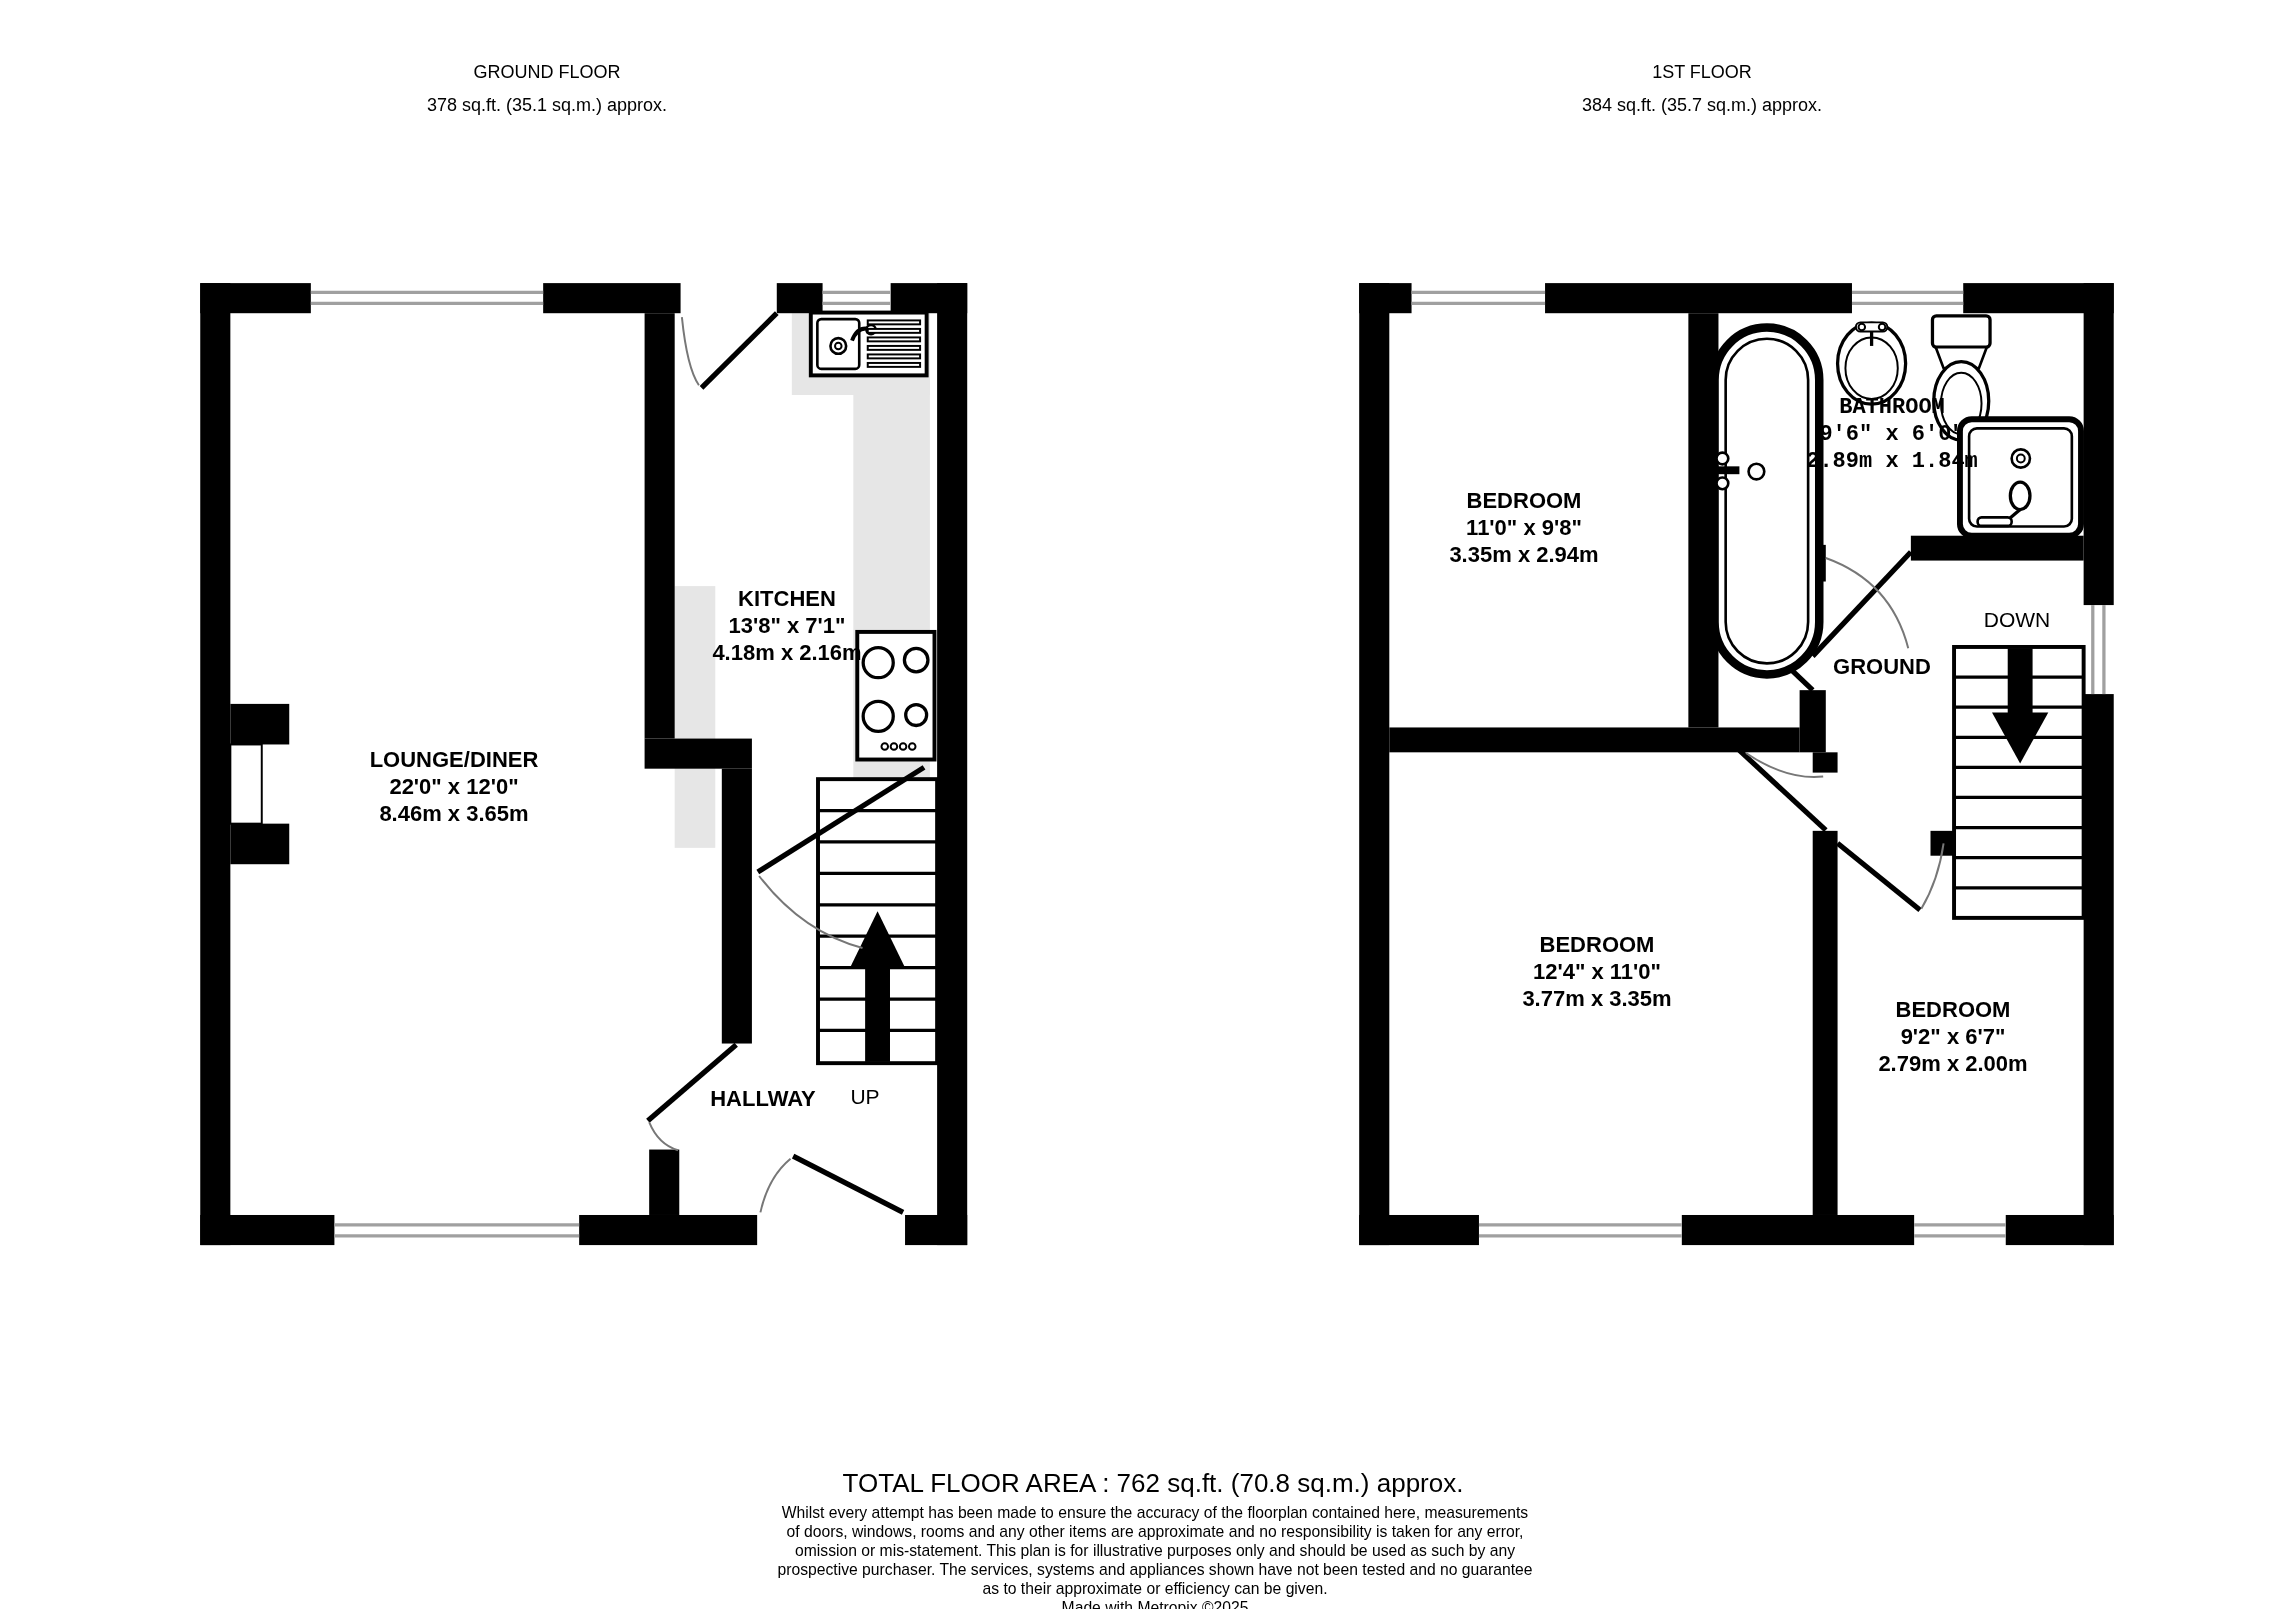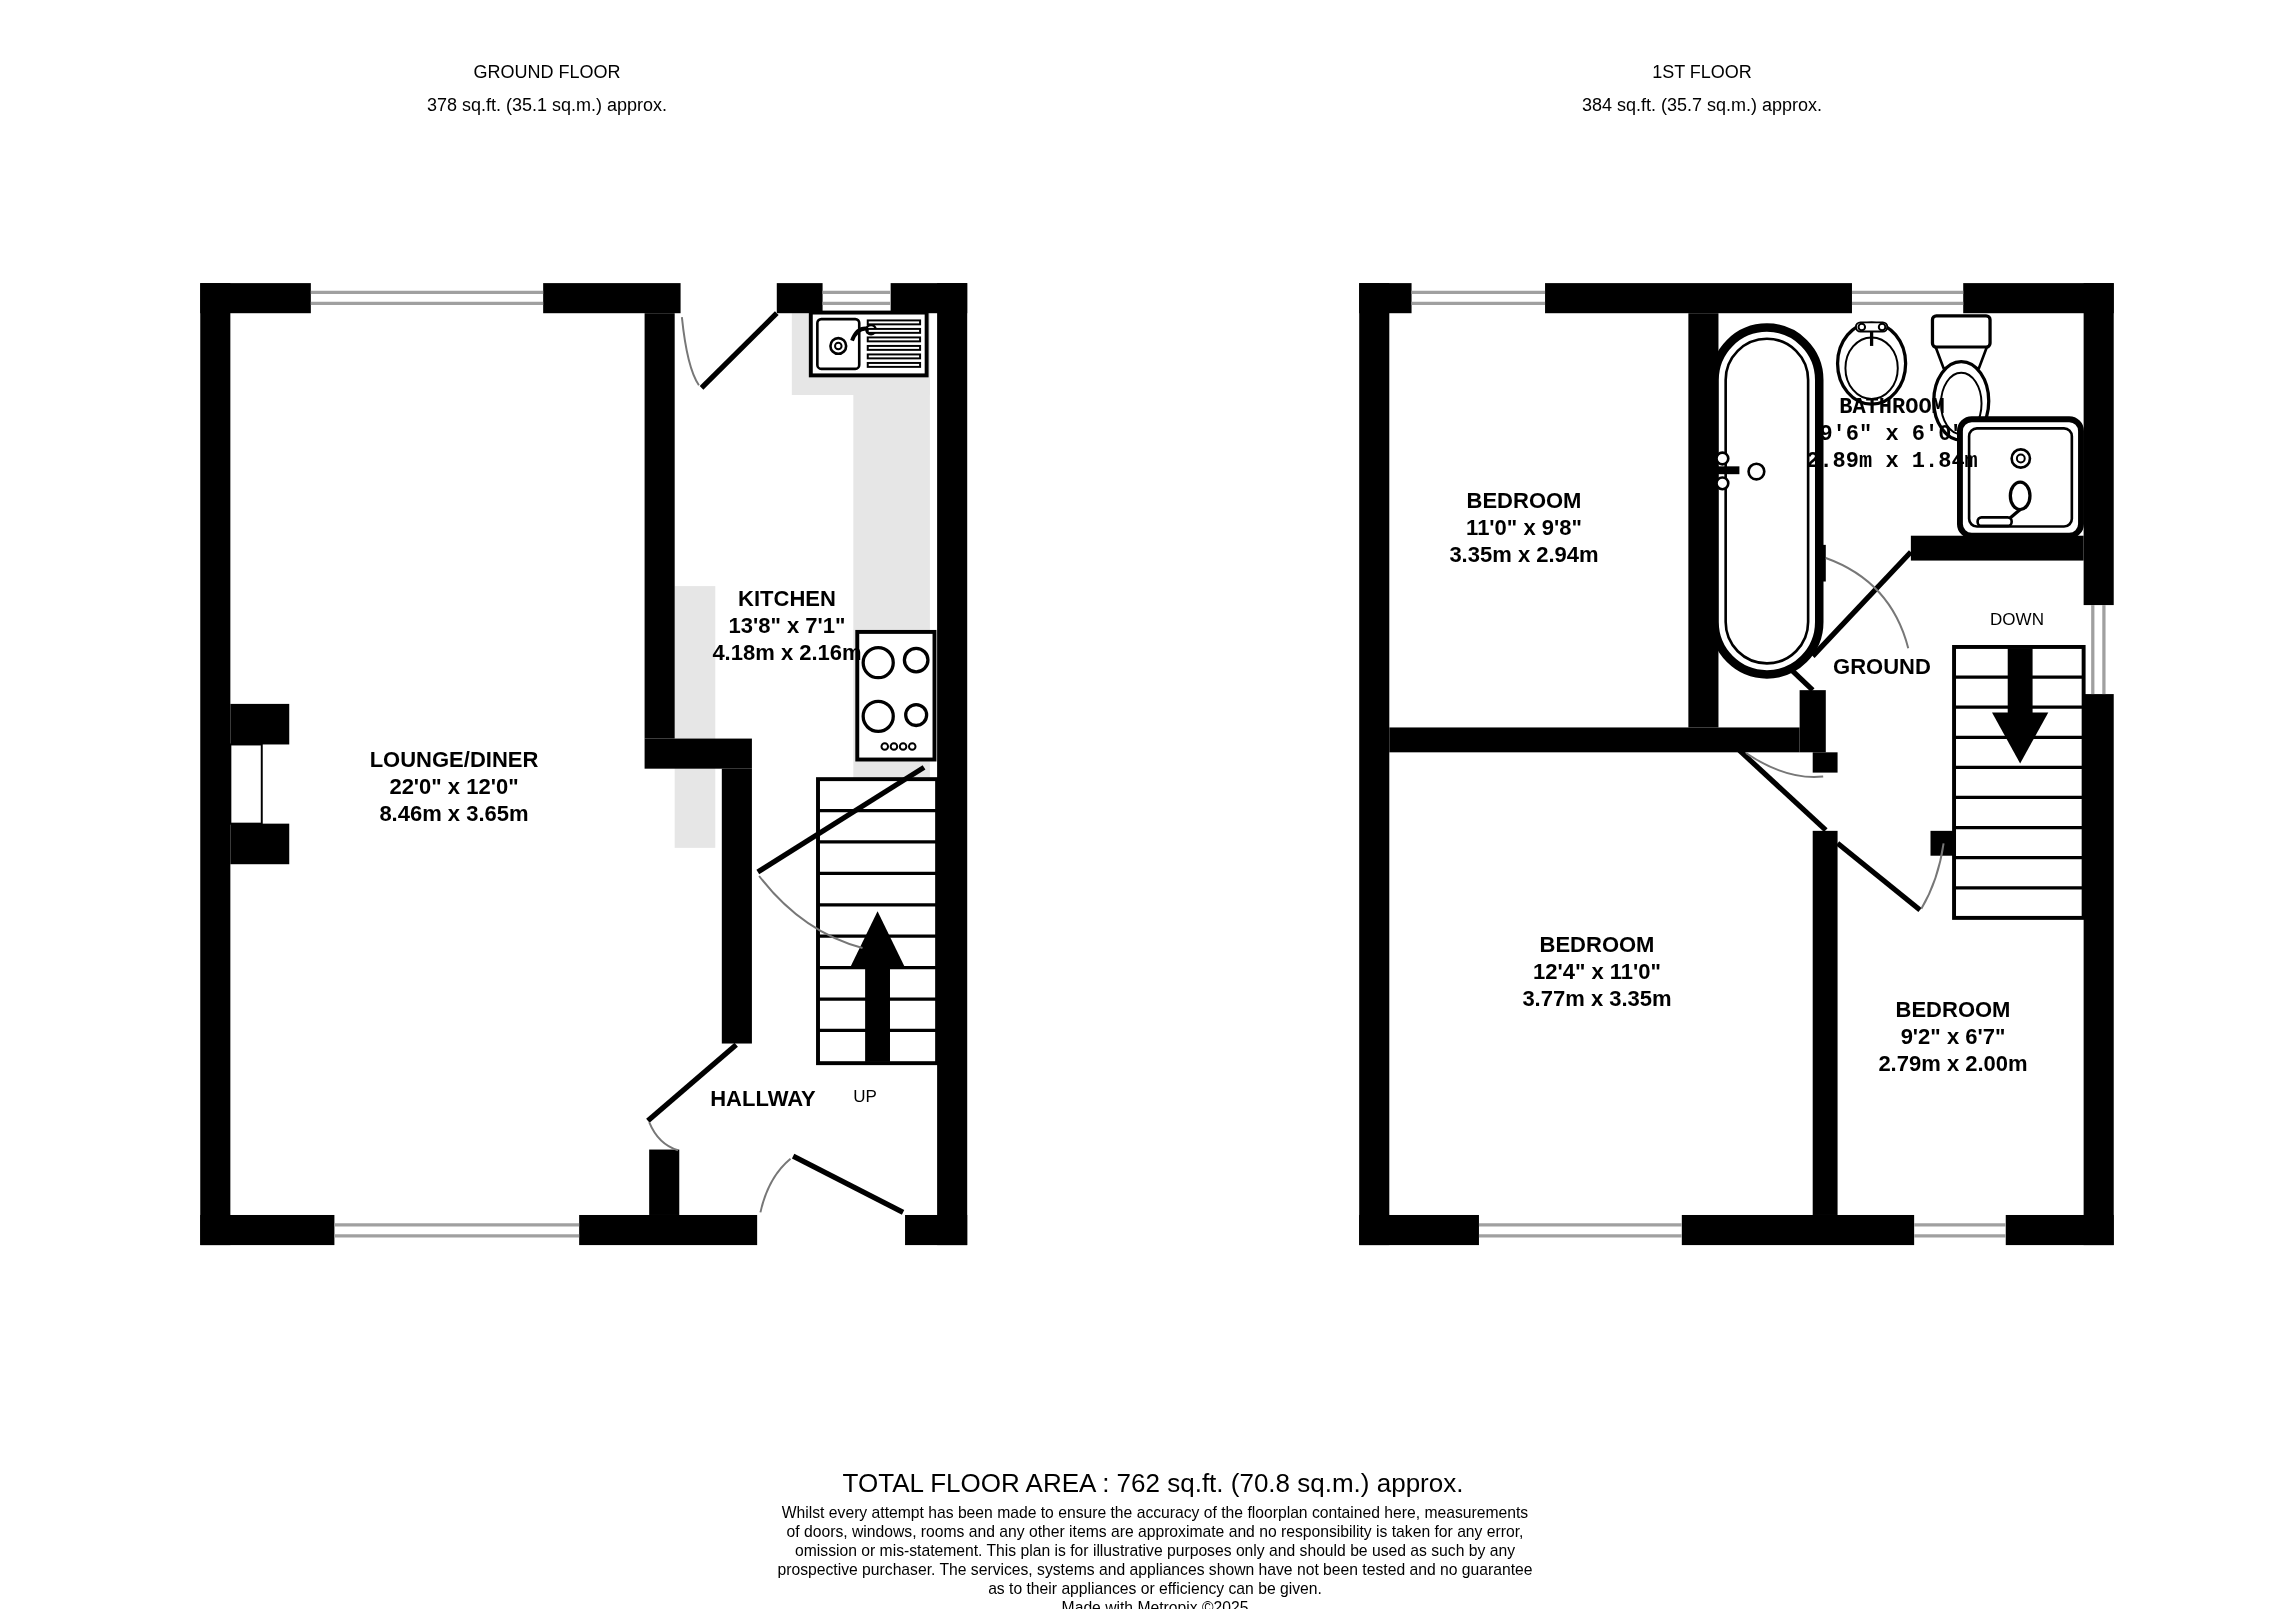--- a/index.html
+++ b/index.html
@@ -4,21 +4,21 @@
 <style>
   html,body{margin:0;padding:0;background:#ffffff;}
   #canvas{position:relative;width:2295px;height:1610px;background:#ffffff;overflow:hidden;
           font-family:"Liberation Sans",sans-serif;color:#000;}
   #plan-svg{position:absolute;left:0;top:0;}
   .floor-title{position:absolute;transform:translateX(-50%);text-align:center;white-space:nowrap;
                font-size:18px;line-height:33px;font-weight:400;}
   .room-label{position:absolute;transform:translateX(-50%);text-align:center;white-space:nowrap;
               font-size:22px;line-height:27px;font-weight:700;}
   .dir-label{position:absolute;transform:translateX(-50%);text-align:right;white-space:nowrap;
-             font-size:17px;line-height:26px;font-weight:400;}
+             font-size:21px;line-height:26px;font-weight:400;}
   .total-area{position:absolute;transform:translateX(-50%);text-align:center;white-space:nowrap;
               font-size:26px;line-height:30px;font-weight:400;}
   .disclaimer{position:absolute;transform:translateX(-50%);text-align:center;white-space:nowrap;
               font-size:15.7px;line-height:19px;font-weight:400;}
 </style>
 </head>
 <body>
 
 <div id="canvas">
 
@@ -291,18 +291,18 @@
     <div>2.79m  x 2.00m</div>
   </div>
 
   <div class="total-area" style="left:1153px;top:1468px;">TOTAL FLOOR AREA : 762 sq.ft. (70.8 sq.m.) approx.</div>
 
   <div class="disclaimer" style="left:1155px;top:1503px;">
     <div>Whilst every attempt has been made to ensure the accuracy of the floorplan contained here, measurements</div>
     <div>of doors, windows, rooms and any other items are approximate and no responsibility is taken for any error,</div>
     <div>omission or mis-statement. This plan is for illustrative purposes only and should be used as such by any</div>
     <div>prospective purchaser. The services, systems and appliances shown have not been tested and no guarantee</div>
-    <div>as to their appliances or efficiency can be given.</div>
+    <div>as to their approximate or efficiency can be given.</div>
     <div>Made with Metropix ©2025</div>
   </div>
 
 </div>
 
 
 </body></html>

